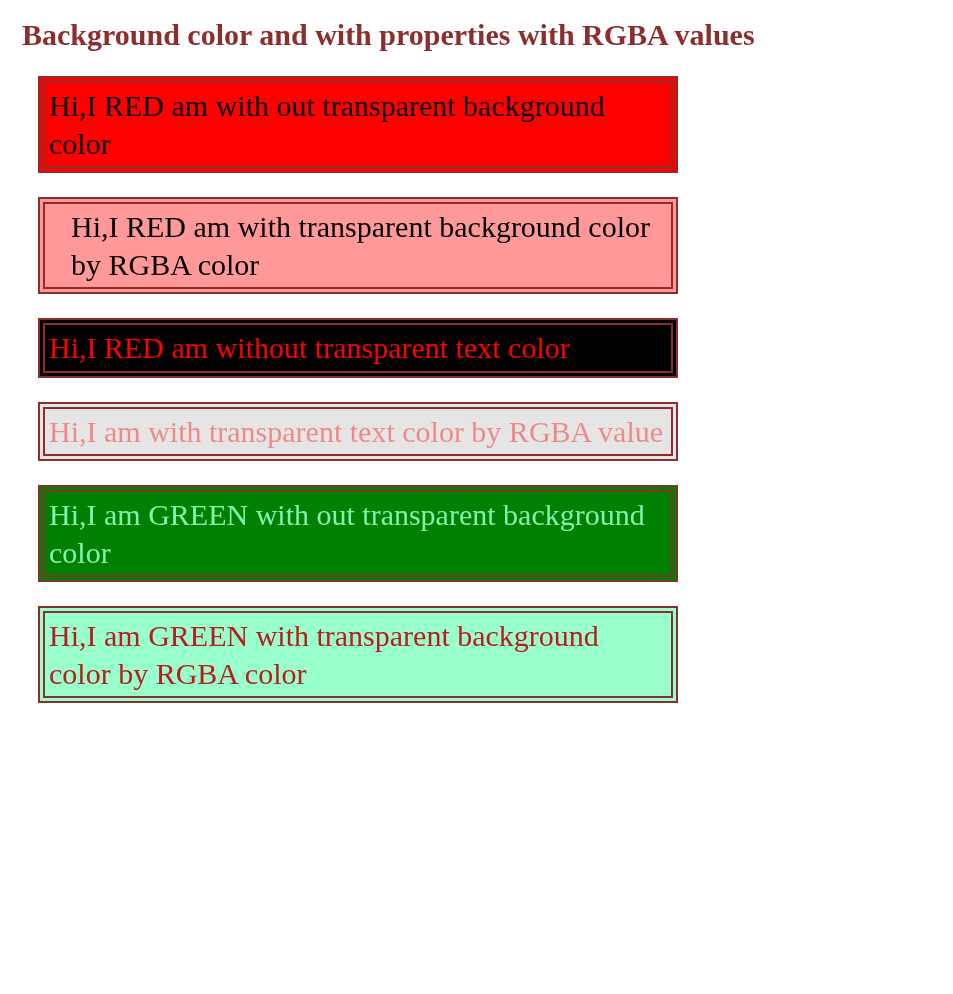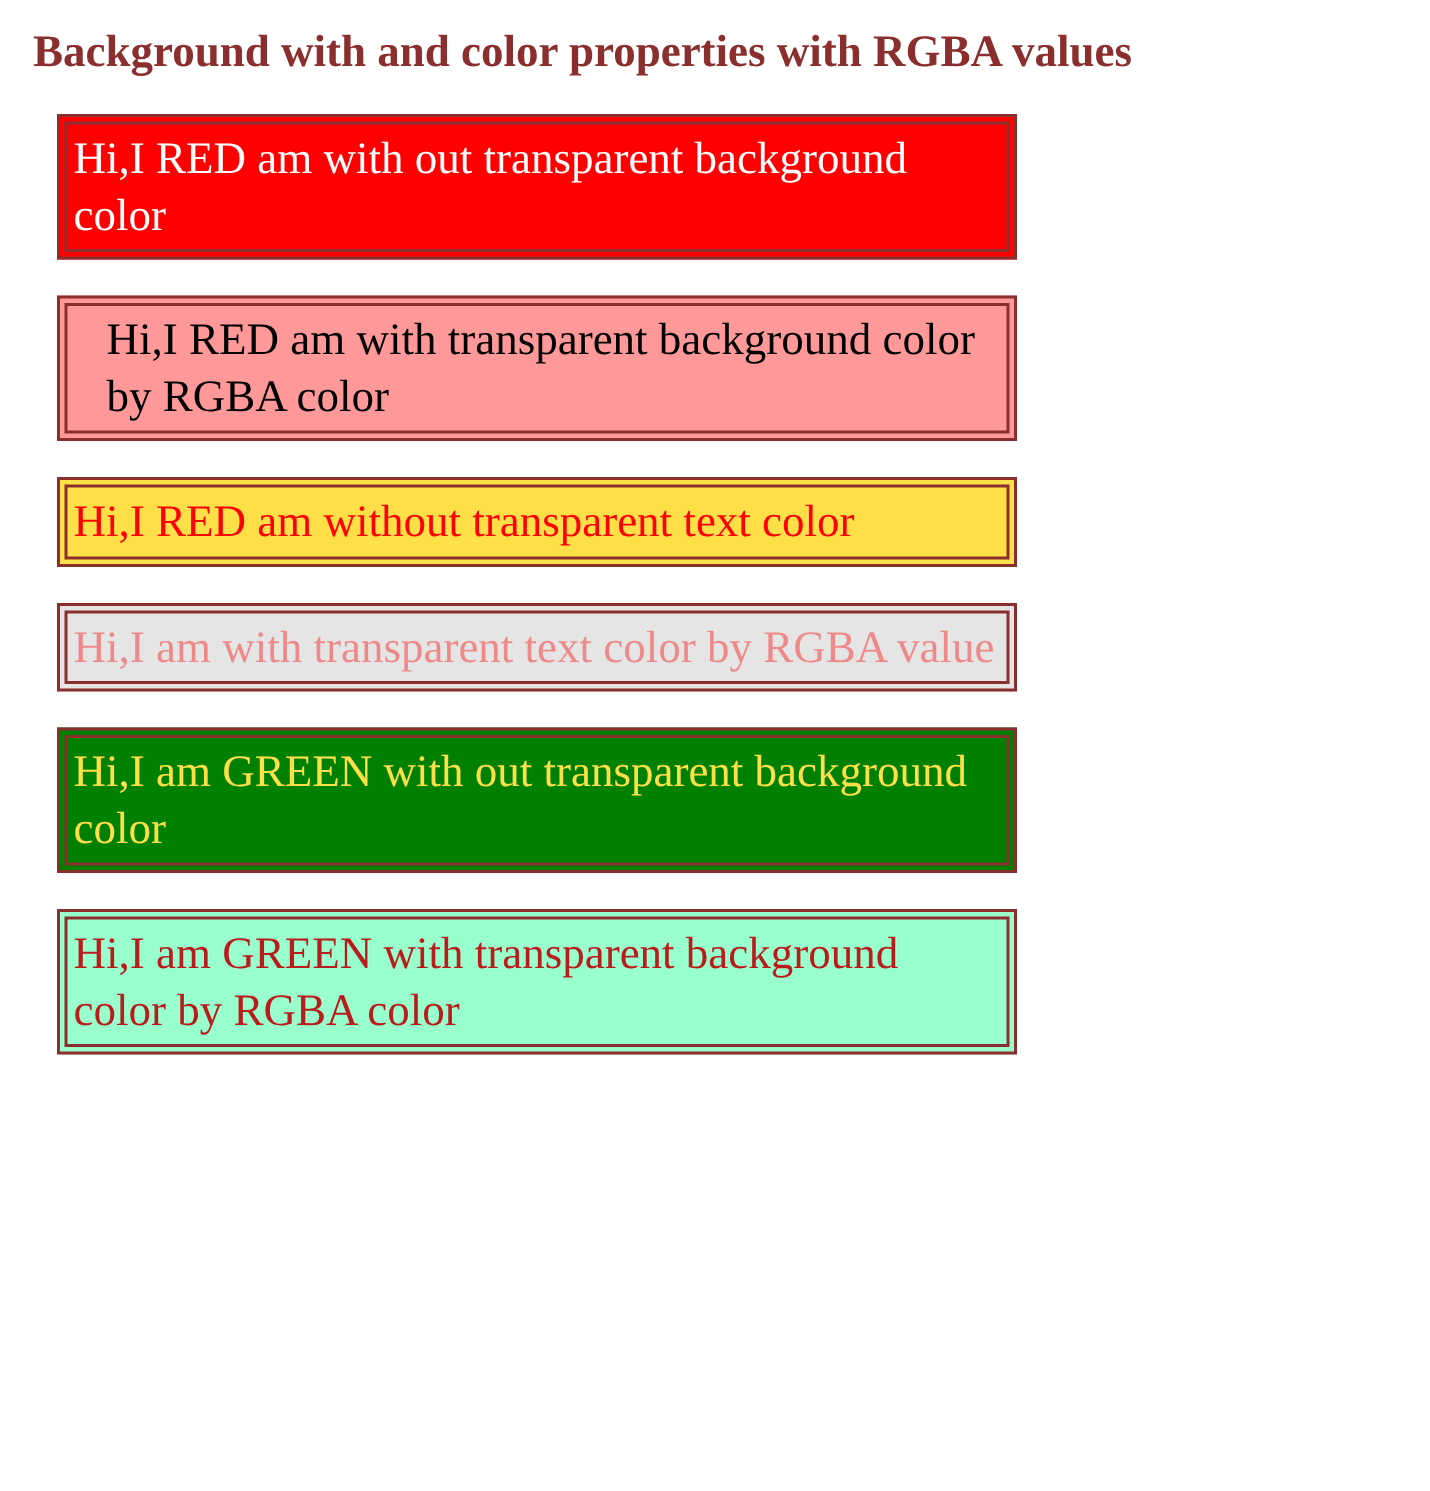--- a/index.html
+++ b/index.html
@@ -23,48 +23,48 @@
       margin: 0 0 24px 16px;
       padding: 4px;
       font-size: 30px;
       line-height: 1.25;
       border-style: double;
       border-width: 7px;
       border-color: #8b2e2e;
     }
     .bg-red-solid {
       background: rgb(255, 0, 0);
-      color: #ffffff;
+      color: #000000;
     }
     .bg-red-trans {
       background: rgba(255, 0, 0, 0.4);
       color: #000000;
       padding-left: 26px;
     }
     .fg-red-solid {
-      background: #fde047;
+      background: #000000;
       color: rgb(255, 0, 0);
     }
     .fg-red-trans {
       background: #e5e5e5;
       color: rgba(255, 0, 0, 0.4);
     }
     .bg-green-solid {
       background: rgb(0, 128, 0);
-      color: #fde047;
+      color: #86efac;
     }
     .bg-green-trans {
       background: rgba(0, 255, 128, 0.4);
       color: #b91c1c;
     }
   </style>
 </head>
 <body>
 
-<h1>Background with and color properties with RGBA values</h1>
+<h1>Background color and with properties with RGBA values</h1>
 
 <div class="example-box bg-red-solid">Hi,I RED am with out transparent background color</div>
 
 <div class="example-box bg-red-trans">Hi,I RED am with transparent background color by RGBA color</div>
 
 <div class="example-box fg-red-solid">Hi,I RED am without transparent text color</div>
 
 <div class="example-box fg-red-trans">Hi,I am with transparent text color by RGBA value</div>
 
 <div class="example-box bg-green-solid">Hi,I am GREEN with out transparent background color</div>

